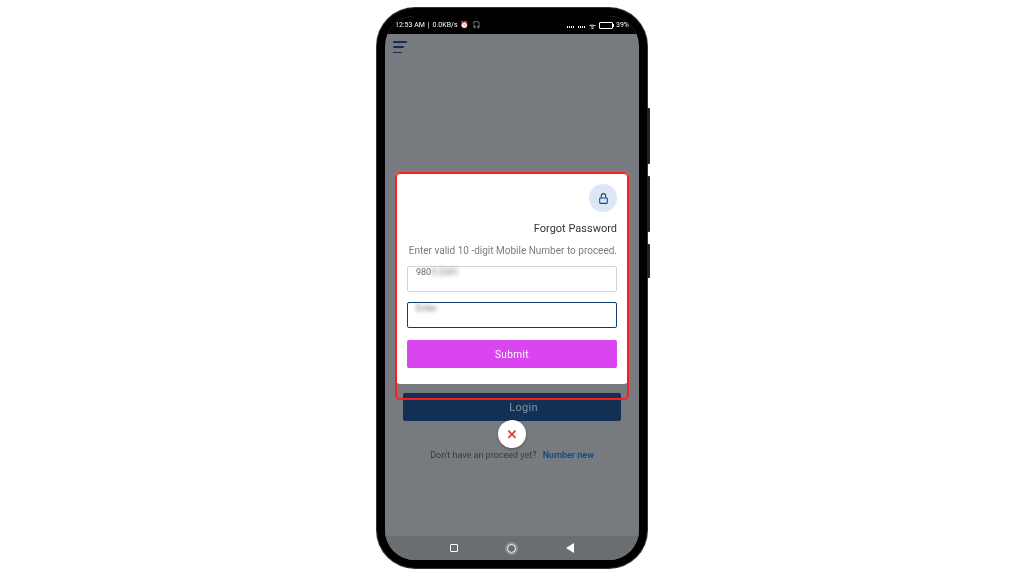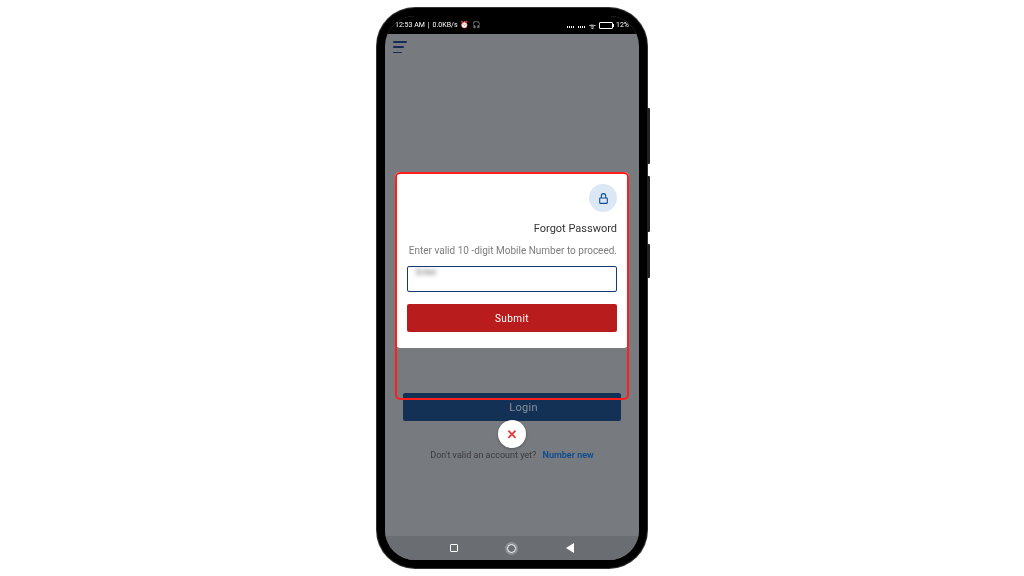--- a/index.html
+++ b/index.html
@@ -170,21 +170,21 @@
       padding: 0 8px;
       color: #666;
       margin-bottom: 10px;
       background: #fff;
     }
     .input-field.focused { border: 1px solid #123b72; }
     .blurred { filter: blur(2px); }
     .submit-btn {
       width: 100%;
       height: 28px;
-      background: #b91c1c;
+      background: #d946ef;
       color: #fff;
       font-size: 10px;
       border-radius: 2px;
       display:flex; align-items:center; justify-content:center;
       letter-spacing: 0.4px;
       margin-top: 2px;
     }
     .nav-bar {
       position: absolute;
       bottom: 0; left: 0; right: 0;
@@ -215,21 +215,21 @@
         <span>|</span>
         <span>0.0KB/s</span>
         <span>⏰</span>
         <span>🎧</span>
       </div>
       <div class="status-right">
         <span class="signal-icon"></span>
         <span class="signal-icon"></span>
         <span class="wifi-glyph">ᯤ</span>
         <span class="battery"><span class="battery-fill"></span></span>
-        <span>12%</span>
+        <span>39%</span>
       </div>
     </div>
 
     <div class="app-bar">
       <div class="hamburger">
         <span></span>
           <span></span>
           <span></span>
       </div>
     </div>
@@ -242,36 +242,39 @@
 
     <div class="modal">
       <div class="lock-circle">
         <svg viewBox="0 0 24 24" fill="none" stroke="#0f4c92" stroke-width="2">
           <rect x="5" y="11" width="14" height="10" rx="1"></rect>
           <path d="M8 11V7a4 4 0 1 1 8 0v4"></path>
         </svg>
       </div>
       <div class="modal-title">Forgot Password</div>
       <div class="modal-subtitle">Enter valid 10 -digit Mobile Number to proceed.</div>
+      <div class="input-field">
+        <span>980</span><span class="blurred">5 2341</span>
+      </div>
       <div class="input-field focused">
         <span class="blurred">Enter</span>
       </div>
       <div class="submit-btn">
         <span>Submit</span>
       </div>
     </div>
 
     <div class="highlight-border"></div>
 
     <div class="close-fab">
       <span>✕</span>
     </div>
 
     <div class="signup-row">
-      <span>Don't valid an account yet?</span>
+      <span>Don't have an proceed yet?</span>
       <span class="link">Number new</span>
     </div>
 
     <div class="nav-bar">
       <div class="nav-square"></div>
       <div class="nav-circle"></div>
       <div class="nav-triangle"></div>
     </div>
 
   </div>

